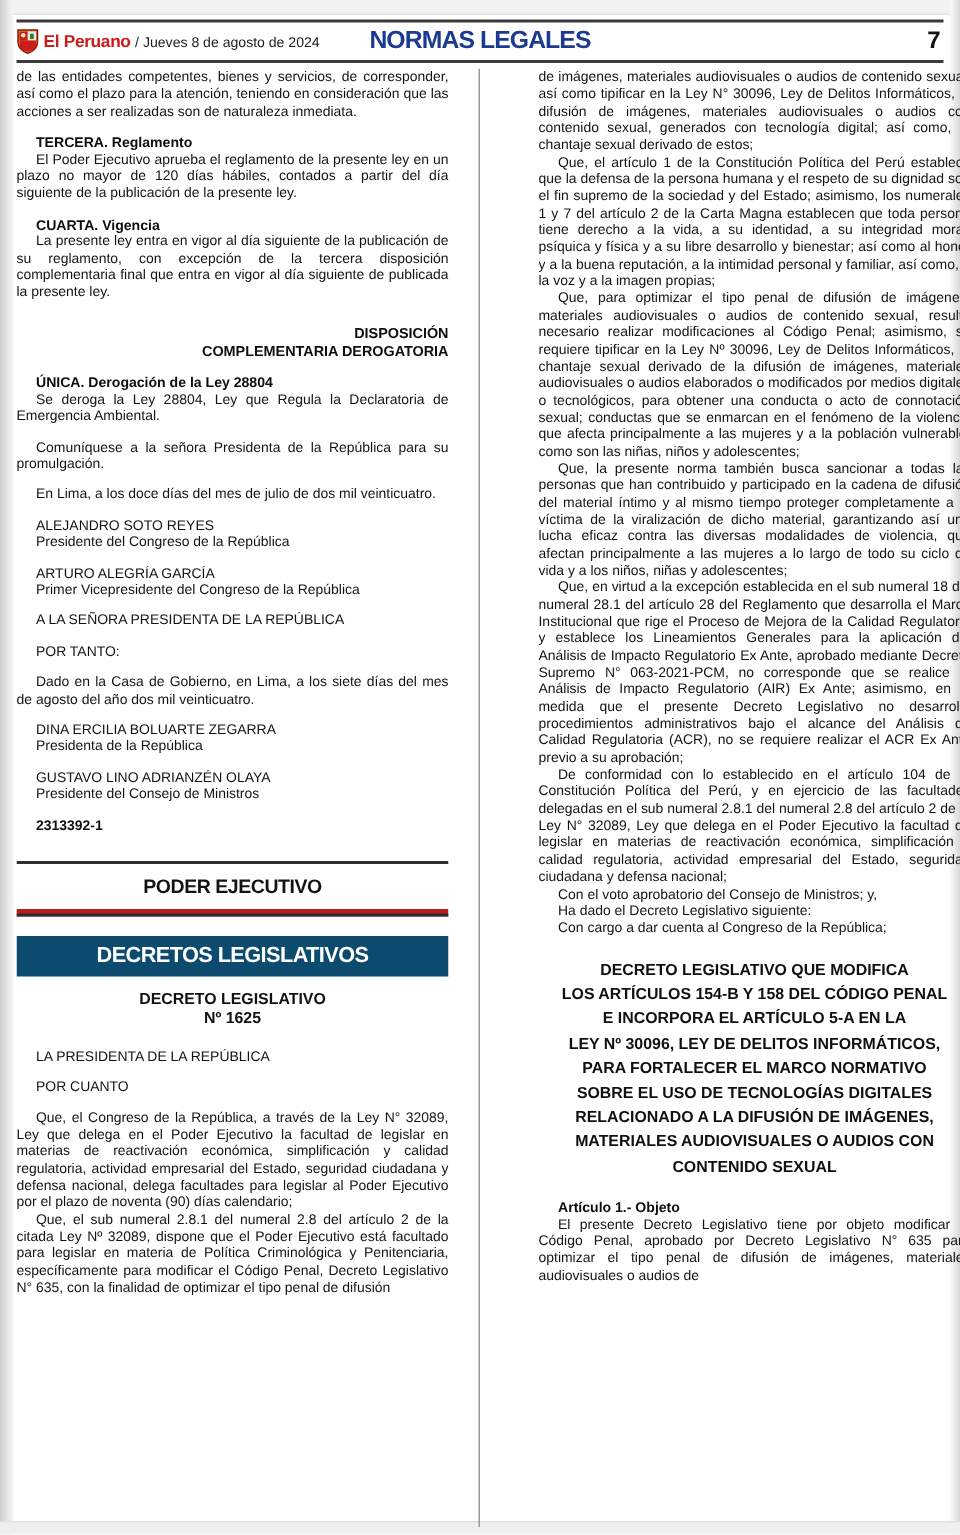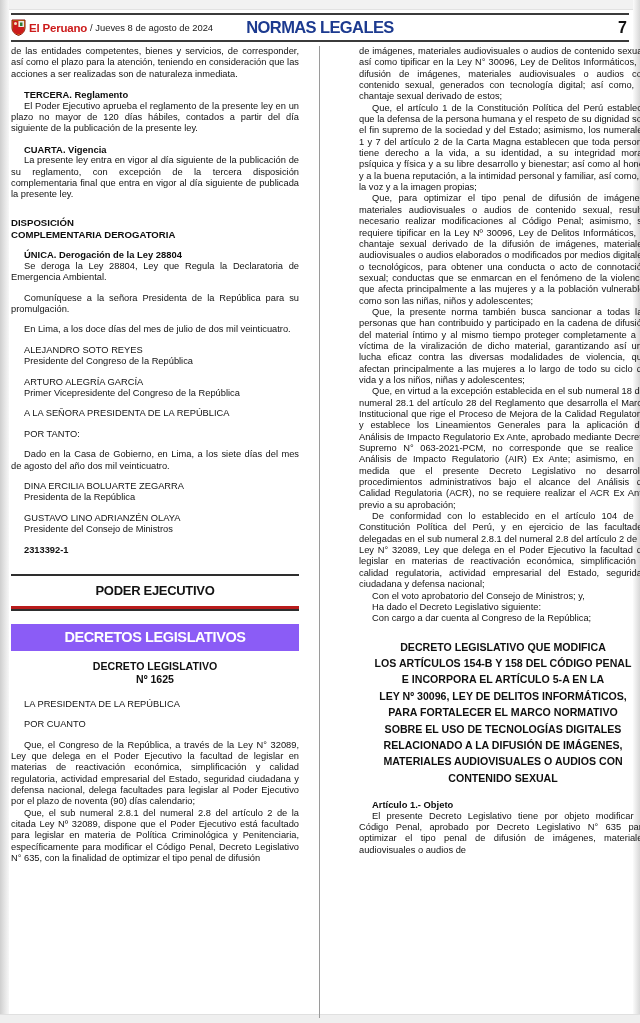--- a/index.html
+++ b/index.html
@@ -145,21 +145,21 @@
   .head-bold {
     margin:0;
     font-size:9.4px;
     line-height:11.6px;
     font-weight:bold;
     text-indent:13px;
     color:#0d0d0d;
   }
   .center-head {
     margin:0;
-    text-align:left;
+    text-align:right;
     font-weight:bold;
     font-size:9.6px;
     line-height:11.9px;
     color:#0d0d0d;
   }
   .sig-name {
     margin:0;
     font-size:9.3px;
     line-height:11.4px;
     text-indent:13px;
@@ -201,21 +201,21 @@
   }
   .poder-text {
     font-weight:bold;
     font-size:13px;
     letter-spacing:-0.3px;
     color:#131313;
   }
   .grey-banner {
     margin-top:13px;
     height:27px;
-    background:#8b5cf6;
+    background:#0c4a6e;
     display:flex;
     align-items:center;
     justify-content:center;
   }
   .grey-banner-text {
     color:#ffffff;
     font-weight:bold;
     font-size:14.5px;
     letter-spacing:-0.4px;
   }

